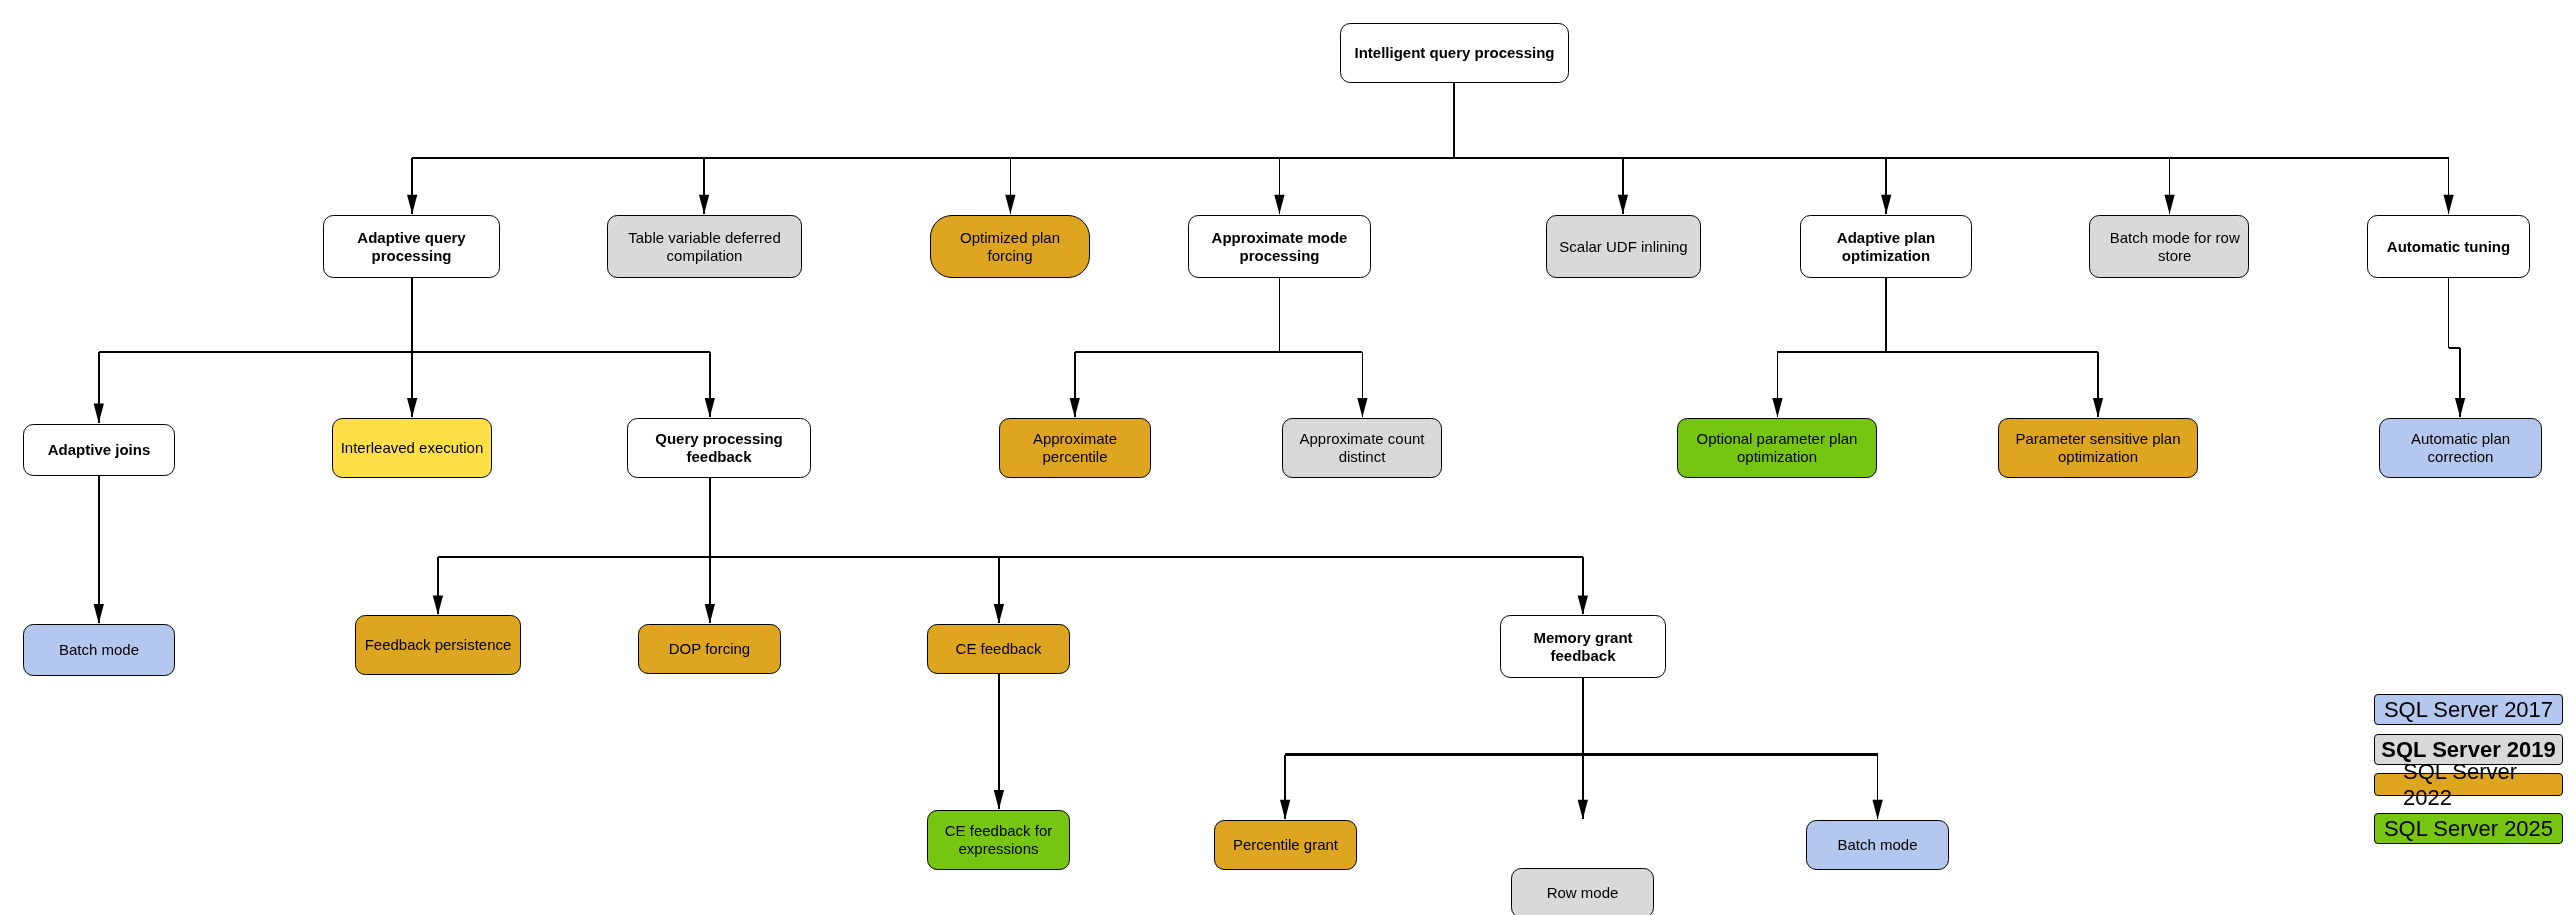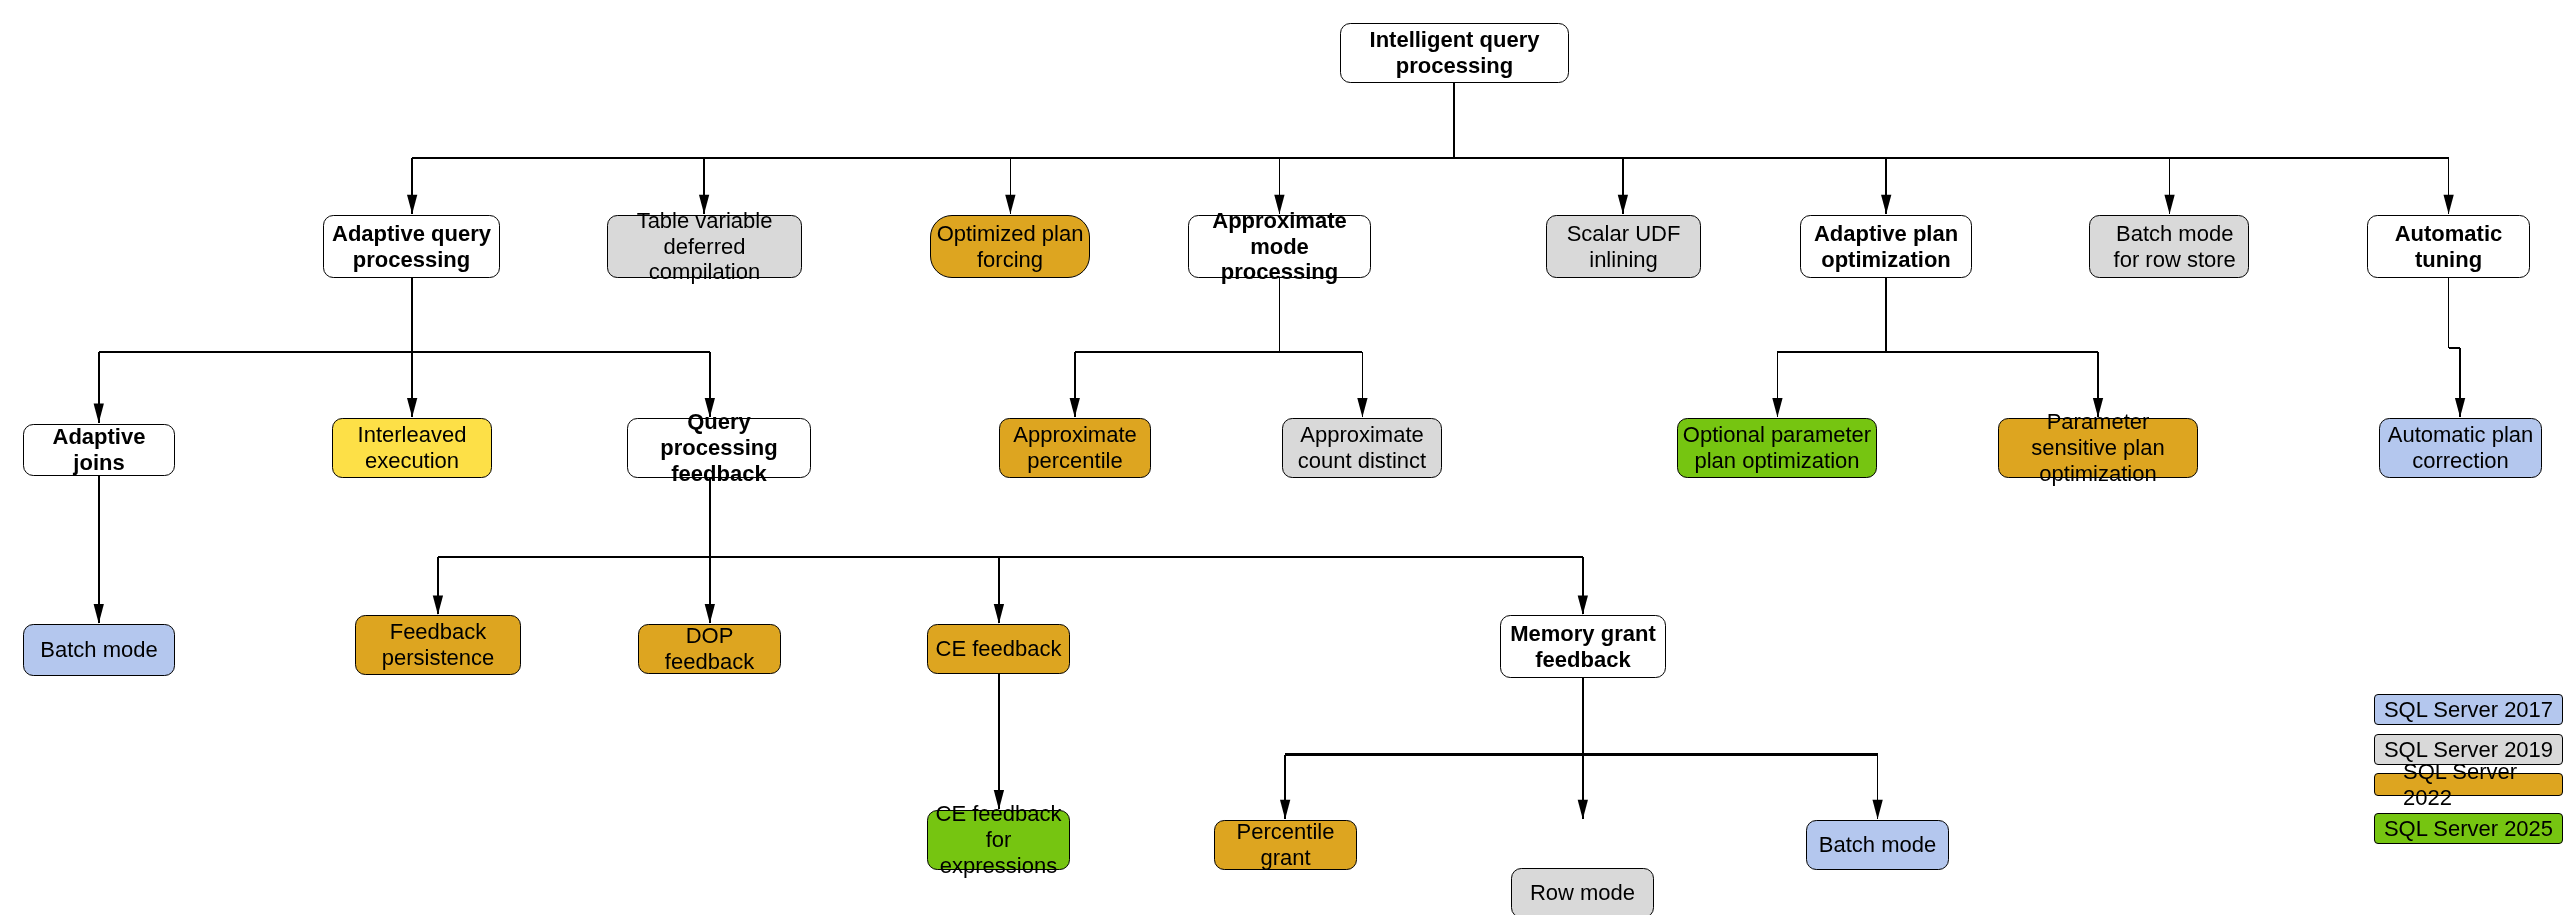--- a/index.html
+++ b/index.html
@@ -27,21 +27,21 @@
     box-sizing: border-box;
     border: 1.7px solid #000000;
     border-radius: 10.3px;
     display: flex;
     align-items: center;
     justify-content: center;
     text-align: center;
     color: #000000;
     line-height: 1.18;
     padding: 1.1px 4.6px;
-    font-size: 22px;
+    font-size: 15px;
     background: #ffffff;
   }
   .node.root { font-weight: bold; }
   .node.bold { font-weight: bold; }
   .legend-item {
     position: absolute;
     box-sizing: border-box;
     border: 1.1px solid #000000;
     border-radius: 4px;
     display: flex;
@@ -135,28 +135,28 @@
       <div class="node bold" style="left: 23px; top: 424px; width: 152px; height: 52px; background: rgb(255, 255, 255);">Adaptive joins</div>
       <div class="node" style="left: 332px; top: 418px; width: 160px; height: 60px; background: #fde047;">Interleaved execution</div>
       <div class="node bold" style="left: 627px; top: 418px; width: 184px; height: 60px; background: rgb(255, 255, 255);">Query processing feedback</div>
       <div class="node" style="left: 999px; top: 418px; width: 152px; height: 60px; background: rgb(221, 165, 32);">Approximate percentile</div>
       <div class="node" style="left: 1282px; top: 418px; width: 160px; height: 60px; background: rgb(217, 217, 217);">Approximate count distinct</div>
       <div class="node" style="left: 1677px; top: 418px; width: 200px; height: 60px; background: rgb(118, 197, 17);">Optional parameter plan optimization</div>
       <div class="node" style="left: 1998px; top: 418px; width: 200px; height: 60px; background: rgb(221, 165, 32);">Parameter sensitive plan optimization</div>
       <div class="node" style="left: 2379px; top: 418px; width: 163px; height: 60px; background: rgb(180, 199, 238);">Automatic plan correction</div>
       <div class="node" style="left: 23px; top: 624px; width: 152px; height: 52px; background: rgb(180, 199, 238);">Batch mode</div>
       <div class="node" style="left: 355px; top: 615px; width: 166px; height: 60px; background: rgb(221, 165, 32);">Feedback persistence</div>
-      <div class="node" style="left: 638px; top: 624px; width: 143px; height: 50px; background: rgb(221, 165, 32);">DOP feedback</div>
+      <div class="node" style="left: 638px; top: 624px; width: 143px; height: 50px; background: rgb(221, 165, 32);">DOP forcing</div>
       <div class="node" style="left: 927px; top: 624px; width: 143px; height: 50px; background: rgb(221, 165, 32);">CE feedback</div>
       <div class="node bold" style="left: 1500px; top: 615px; width: 166px; height: 63px; background: rgb(255, 255, 255);">Memory grant feedback</div>
       <div class="node" style="left: 927px; top: 810px; width: 143px; height: 60px; background: rgb(118, 197, 17);">CE feedback for expressions</div>
       <div class="node" style="left: 1214px; top: 820px; width: 143px; height: 50px; background: rgb(221, 165, 32);">Percentile grant</div>
       <div class="node" style="left: 1511px; top: 868px; width: 143px; height: 50px; background: rgb(217, 217, 217);">Row mode</div>
       <div class="node" style="left: 1806px; top: 820px; width: 143px; height: 50px; background: rgb(180, 199, 238);">Batch mode</div>
     </div>
   <div id="legend">
       <div class="legend-item" style="left: 2374px; top: 694px; width: 189px; height: 31px; background: rgb(180, 199, 238);">SQL Server 2017</div>
-      <div class="legend-item" style="left: 2374px; top: 734px; width: 189px; height: 31px; background: rgb(217, 217, 217);">SQL Server 2019</div>
+      <div class="legend-item" style="left: 2374px; top: 734px; width: 189px; height: 31px; background: rgb(217, 217, 217); font-weight: bold;">SQL Server 2019</div>
       <div class="legend-item" style="left: 2374px; top: 773px; width: 189px; height: 23px; background: rgb(221, 165, 32); padding-left: 28px;">SQL Server 2022</div>
       <div class="legend-item" style="left: 2374px; top: 813px; width: 189px; height: 31px; background: rgb(118, 197, 17);">SQL Server 2025</div>
     </div>
 </div>
 
 
 </body></html>

